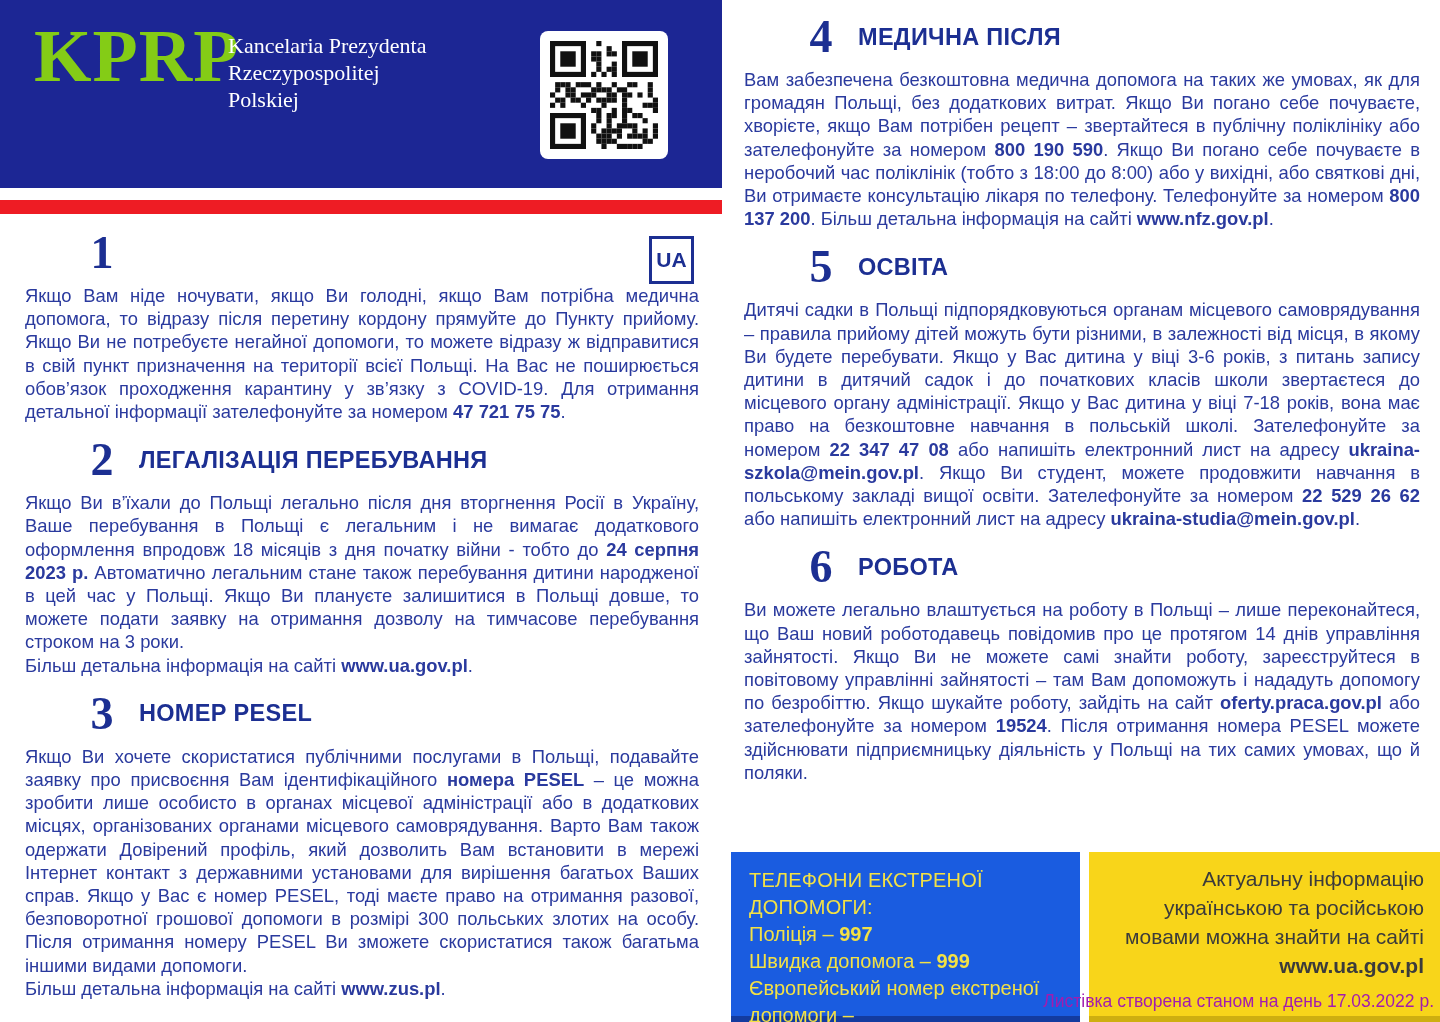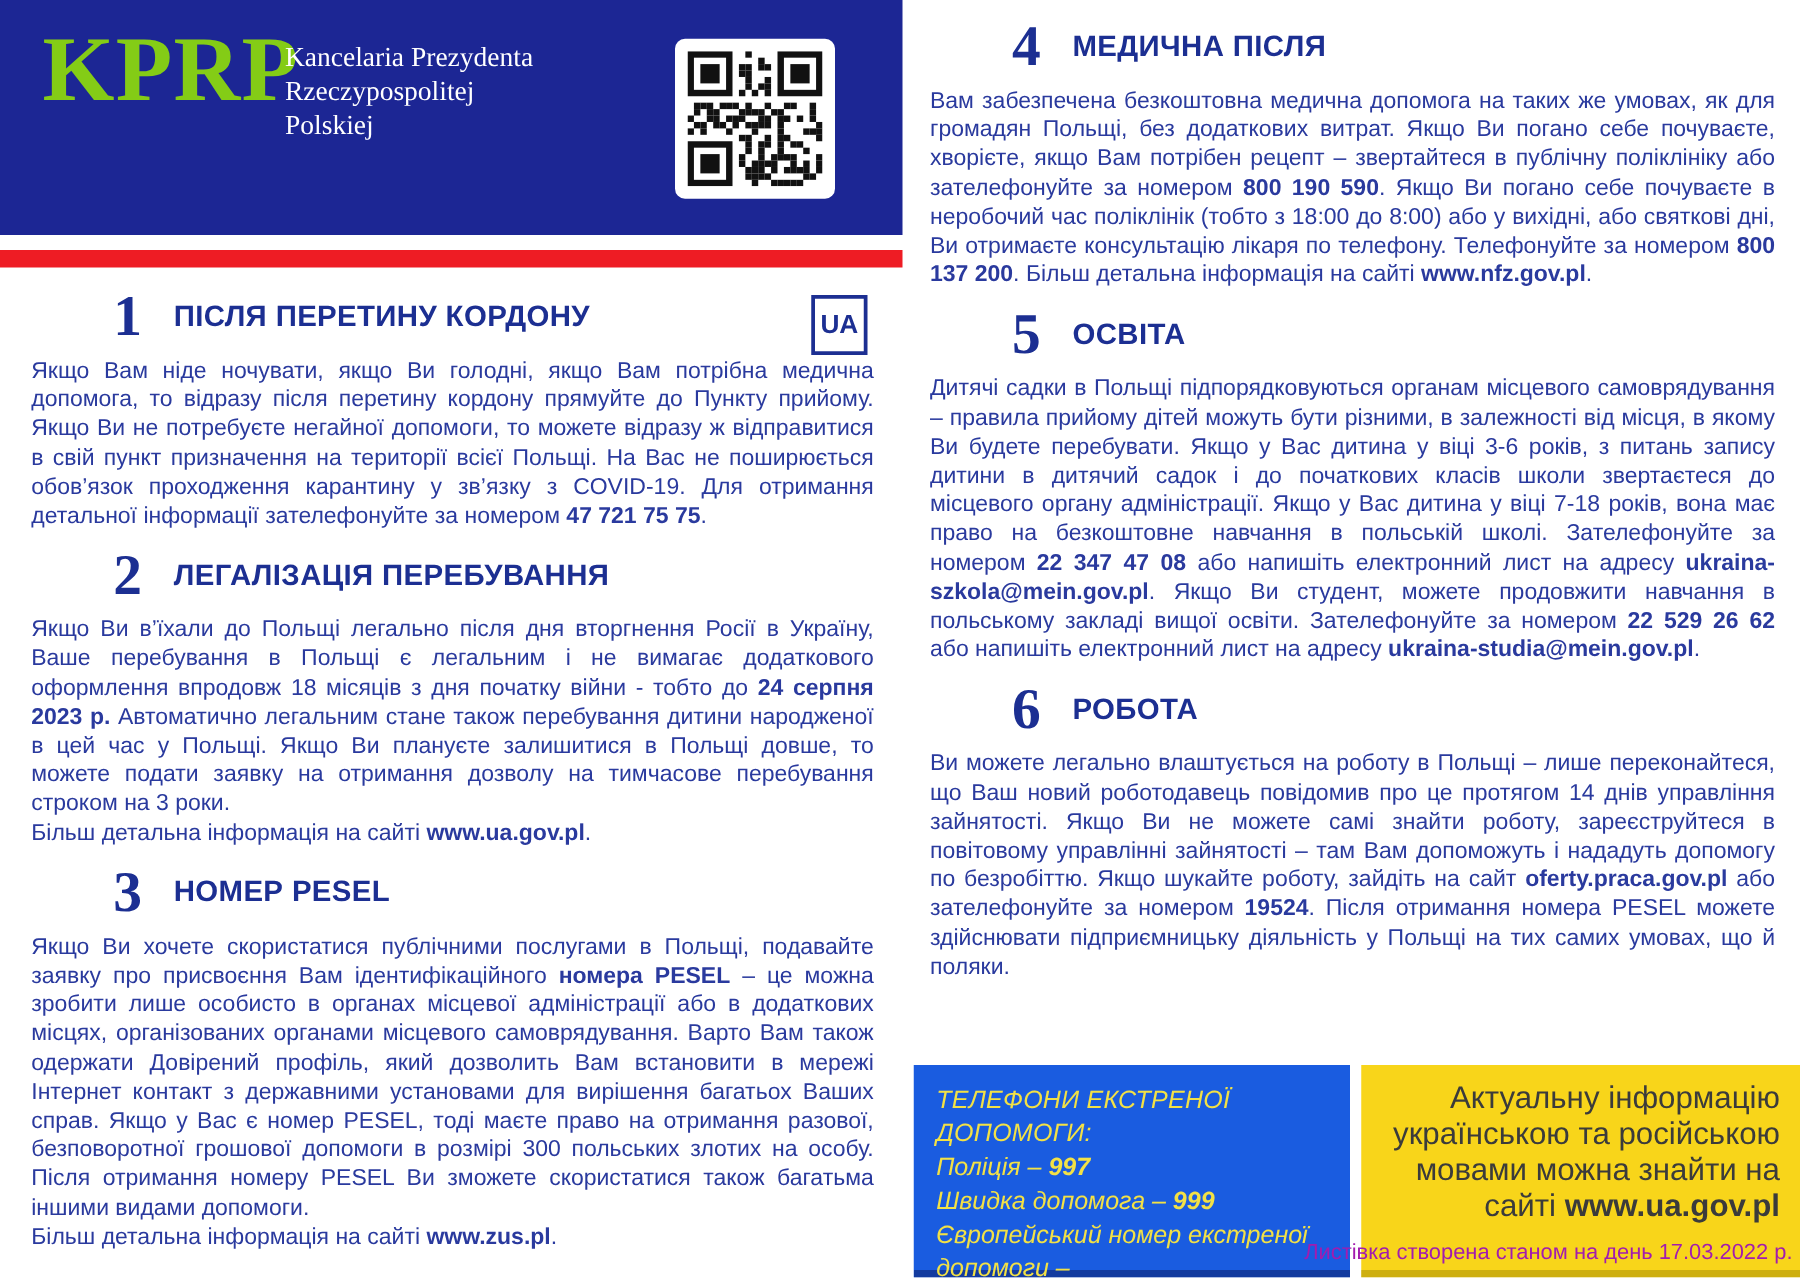--- a/index.html
+++ b/index.html
@@ -80,32 +80,31 @@
   }
   .b{font-weight:700;}
   
   .emg{
     position:absolute;left:731px;top:852px;width:349px;height:170px;
     background:var(--emergency_blue);
     color:var(--emergency_yellow);
     padding:15px 14px 12px 18px;
     font-size:20px;line-height:27px;
     box-shadow:inset 0 -6px 0 rgba(10,20,80,.45);
-    font-style:italic;
   }
   .emg-title{letter-spacing:.2px;}
   .info{
     position:absolute;left:1089px;top:852px;width:351px;height:170px;
     background:var(--info_yellow);
     box-shadow:inset 0 -6px 0 rgba(130,105,0,.35);
   }
   .info-text{
     position:absolute;top:12px;right:16px;left:14px;
     text-align:right;
-    font-size:25px;line-height:29px;color:var(--info_text);
+    font-size:21px;line-height:29px;color:var(--info_text);
   }
   .info-footer{
     position:absolute;bottom:10px;right:6px;white-space:nowrap;
     font-size:17.5px;color:#a21caf;
   }
 </style>
 </head>
 <body>
 
 <div class="header">
@@ -250,21 +249,20 @@
   </div>
 </div>
 <div class="red-stripe"></div>
 
 <div class="ua-badge">UA</div>
 
 <div class="col col-left">
   <section class="sec">
     <div class="sec-head">
       <span class="sec-num">1</span>
-      <h2 class="sec-title">ПІСЛЯ ПЕРЕТИНУ КОРДОНУ</h2>
     </div>
     <p class="sec-body"><span>Якщо Вам ніде ночувати, якщо Ви голодні, якщо Вам потрібна медична допомога, то відразу після перетину кордону прямуйте до Пункту прийому. Якщо Ви не потребуєте негайної допомоги, то можете відразу ж відправитися в свій пункт призначення на території всієї Польщі. На Вас не поширюється обов’язок проходження карантину у зв’язку з COVID-19. Для отримання детальної інформації зателефонуйте за номером </span><span class="b">47 721 75 75</span><span>.</span></p>
   </section>
 
   <section class="sec">
     <div class="sec-head">
       <span class="sec-num">2</span>
       <h2 class="sec-title">ЛЕГАЛІЗАЦІЯ ПЕРЕБУВАННЯ</h2>
     </div>
     <p class="sec-body"><span>Якщо Ви в’їхали до Польщі легально після дня вторгнення Росії в Україну, Ваше перебування в Польщі є легальним і не вимагає додаткового оформлення впродовж 18 місяців з дня початку війни - тобто до </span><span class="b">24 серпня 2023 р.</span><span> Автоматично легальним стане також перебування дитини народженої в цей час у Польщі. Якщо Ви плануєте залишитися в Польщі довше, то можете подати заявку на отримання дозволу на тимчасове перебування строком на 3 роки.</span><br><span>Більш детальна інформація на сайті </span><span class="b">www.ua.gov.pl</span><span>.</span></p>

